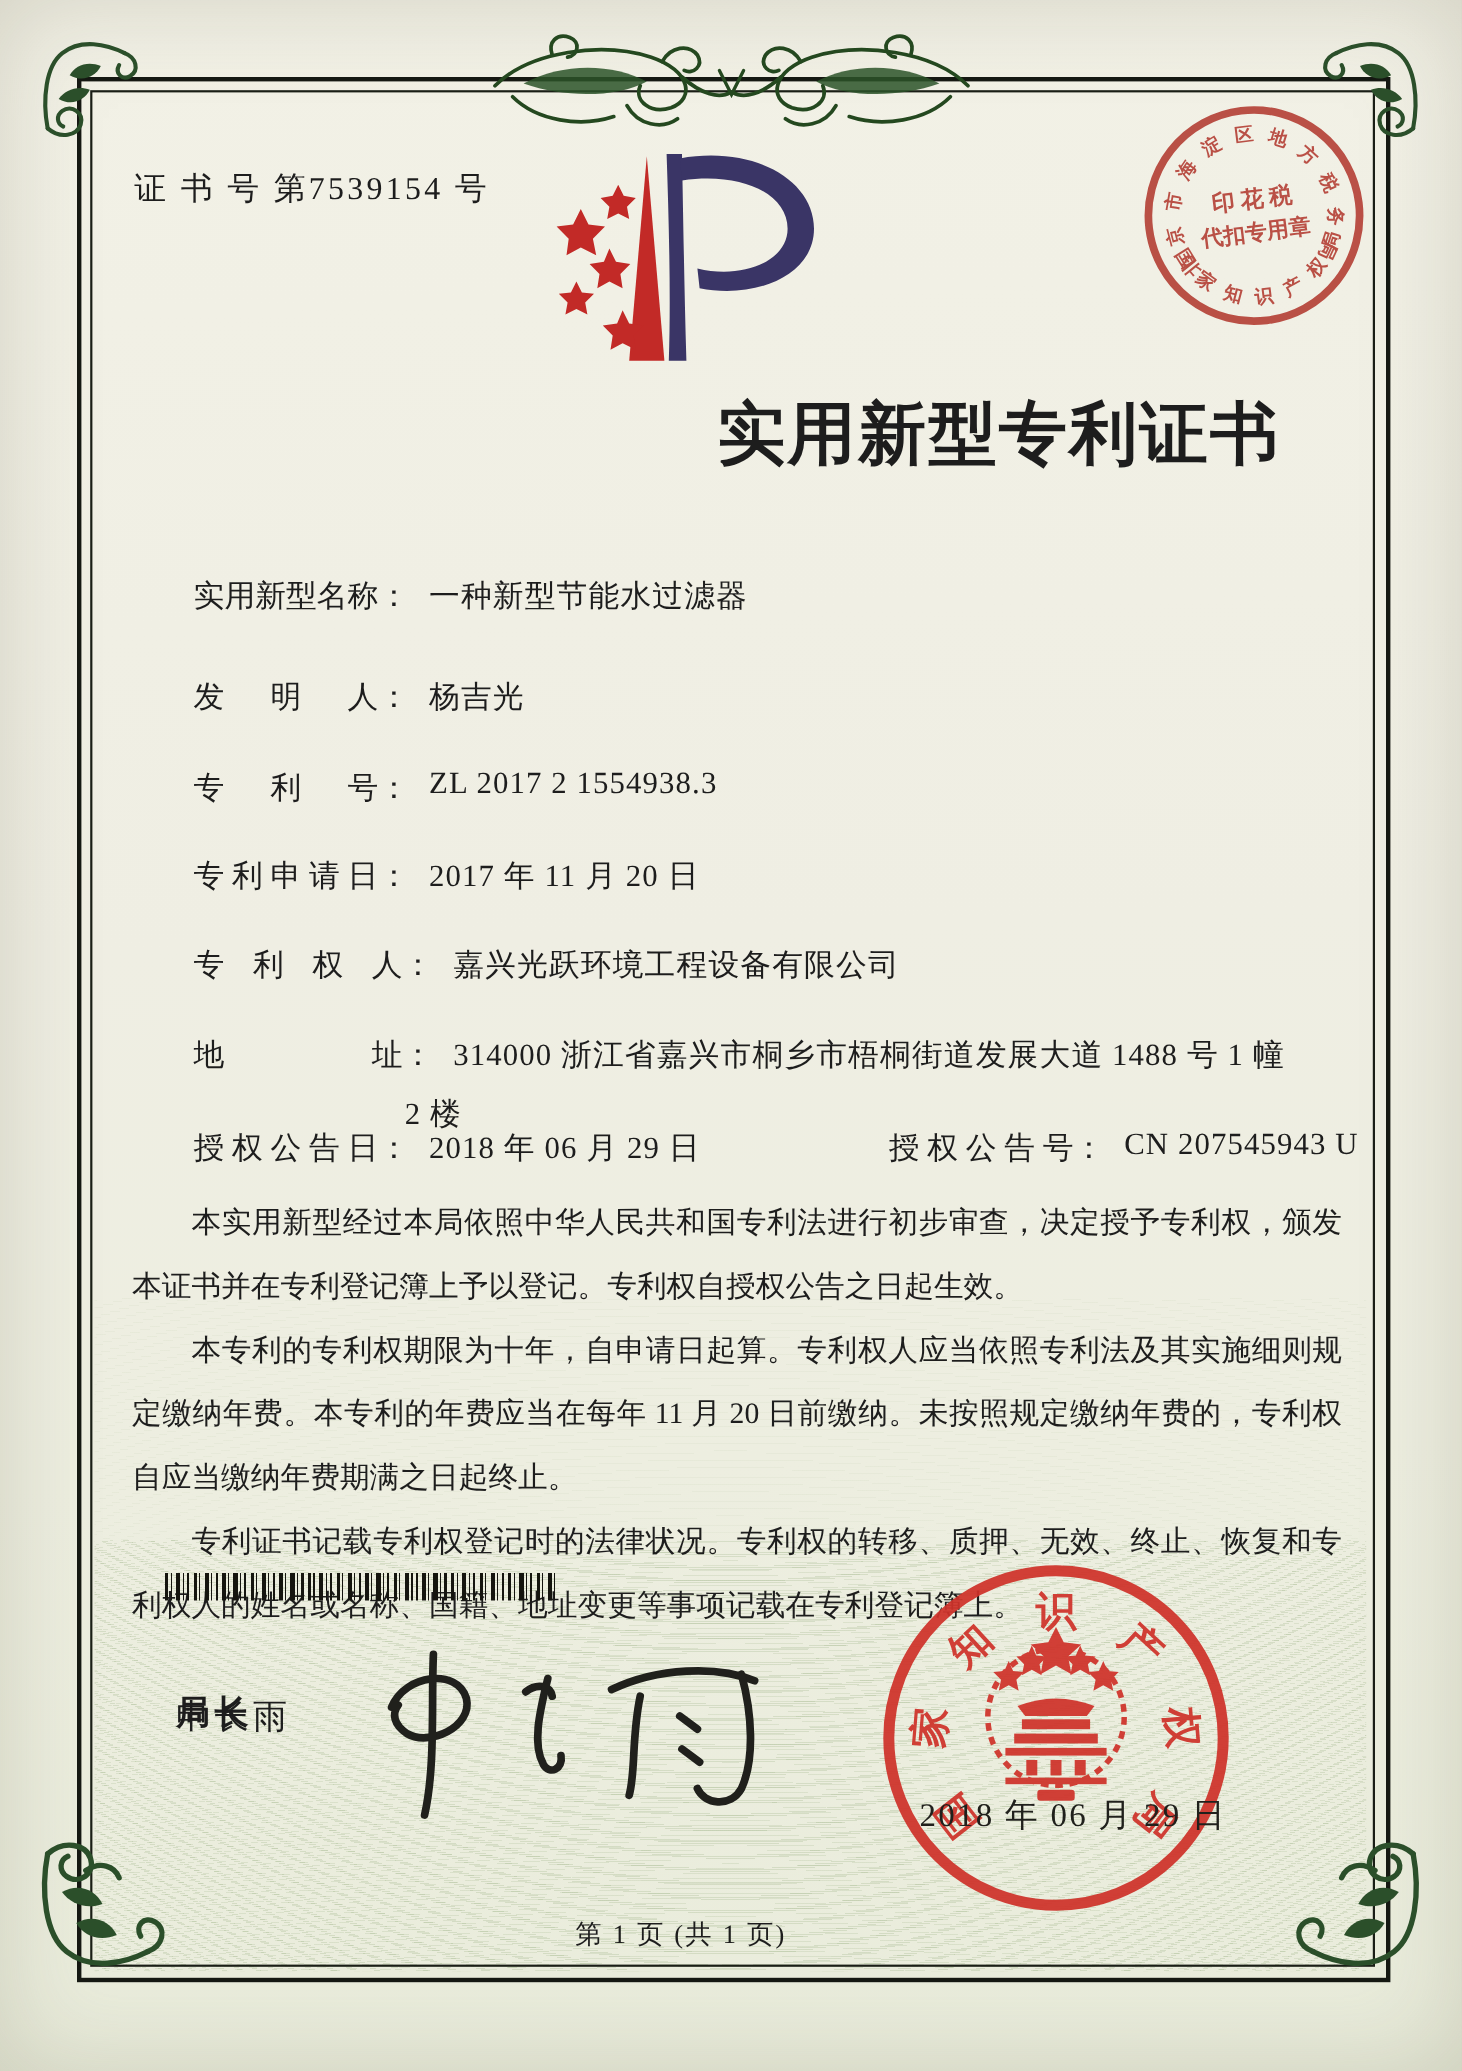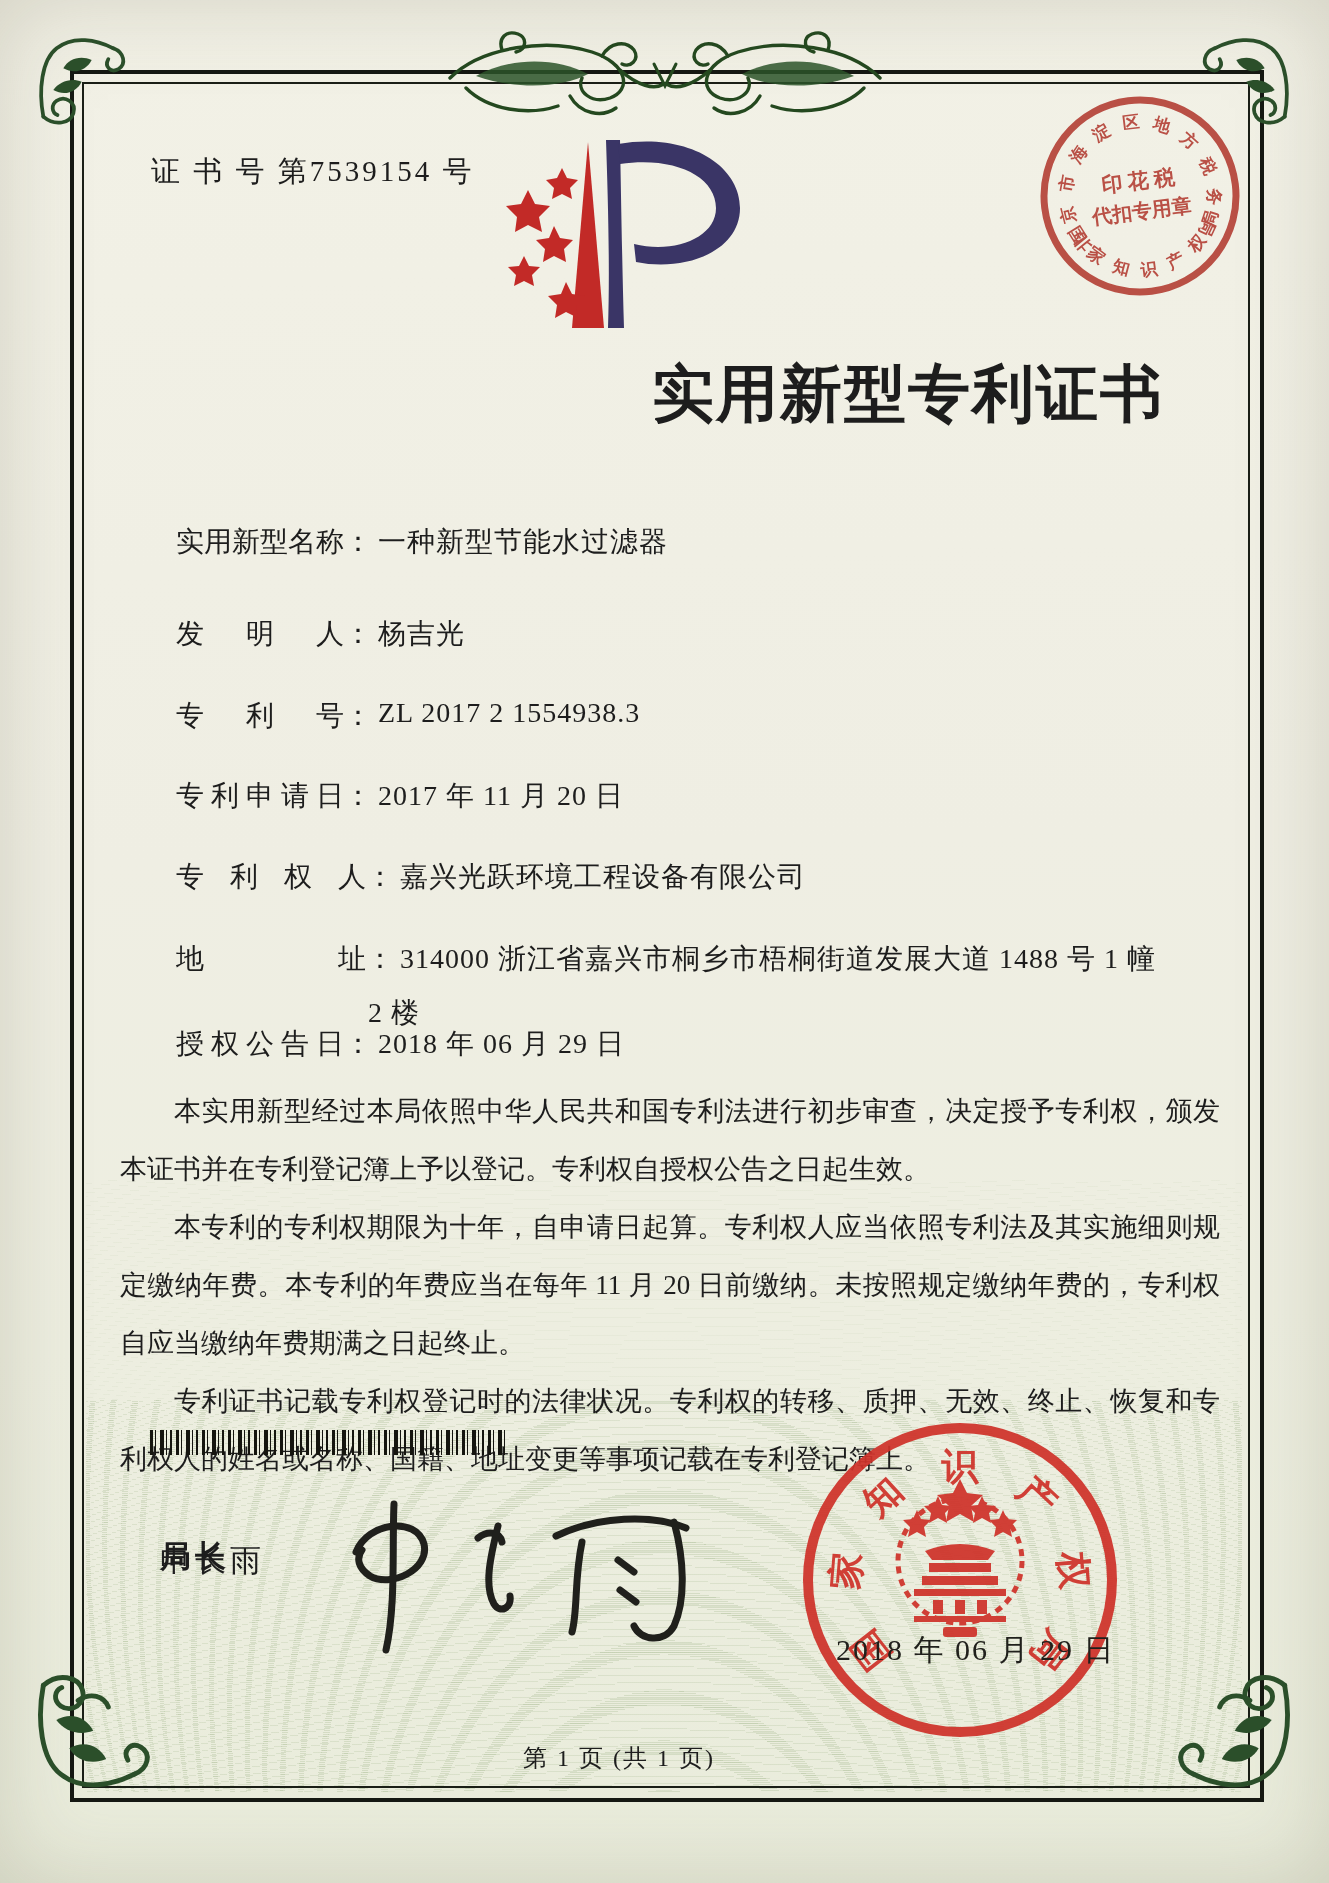--- a/index.html
+++ b/index.html
@@ -20,31 +20,31 @@
     left:86px;top:1400px;width:1156px;height:392px;z-index:0;
     background:
       repeating-radial-gradient(115% 95% at 50% 235%, rgba(122,152,96,.20) 0 1px, rgba(0,0,0,0) 1px 7px),
       repeating-radial-gradient(130% 110% at 50% -130%, rgba(122,152,96,.15) 0 1px, rgba(0,0,0,0) 1px 8px);
   }
   #guilloche2{
     left:86px;top:1180px;width:1156px;height:220px;z-index:0;opacity:.35;
     background:repeating-radial-gradient(120% 90% at 50% 320%, rgba(122,152,96,.16) 0 1px, rgba(0,0,0,0) 1px 9px);
   }
   
-  #cert-no{left:122px;top:152px;font-size:29px;letter-spacing:3px;z-index:2;margin-left:29px;}
+  #cert-no{left:122px;top:152px;font-size:29px;letter-spacing:3px;z-index:2;}
   #title{left:64px;top:352px;width:1100px;text-align:right;font-size:62px;font-weight:bold;letter-spacing:2px;z-index:2;}
   #logo{left:458px;top:130px;width:292px;height:212px;z-index:2;}
   #tax-stamp{left:1032px;top:88px;width:216px;height:216px;z-index:3;opacity:.88;transform:rotate(-7deg);}
   
   .row{position:absolute;left:140px;font-size:28px;z-index:2;white-space:nowrap;}
   .lbl{display:inline-block;text-align:justify;text-align-last:justify;vertical-align:top;margin-left:36px;}
   .w-n{width:168px;}
   .w-w{width:190px;}
   .colon{display:inline-block;vertical-align:top;}
-  .val{display:inline-block;vertical-align:top;margin-left:6px;letter-spacing:1px;}
+  .val{display:inline-block;vertical-align:top;margin-left:18px;letter-spacing:1px;}
   
   #body-text{left:120px;top:1082px;width:1100px;z-index:2;font-size:27px;line-height:58px;text-align:justify;}
   #body-text p{margin:0;text-indent:2em;}
   
   #barcode{left:150px;top:1430px;width:356px;height:25px;z-index:2;
     background:repeating-linear-gradient(90deg,
       #15150f 0 3px, rgba(0,0,0,0) 3px 5px,
       #15150f 5px 6px, rgba(0,0,0,0) 6px 10px,
       #15150f 10px 14px, rgba(0,0,0,0) 14px 16px,
       #15150f 16px 17px, rgba(0,0,0,0) 17px 20px,
@@ -184,20 +184,23 @@
     <span class="lbl w-w">专利权人</span><span class="colon">：</span><span class="val">嘉兴光跃环境工程设备有限公司</span>
   </div>
   <div class="row" style="top:940px">
     <span class="lbl w-w">地址</span><span class="colon">：</span><span class="val">314000  浙江省嘉兴市桐乡市梧桐街道发展大道 1488 号 1 幢</span>
   </div>
   <div class="row" style="top:994px;left:368px">
     <span class="val" style="margin-left:0">2 楼</span>
   </div>
   <div class="row" style="top:1025px">
     <span class="lbl w-n">授权公告日</span><span class="colon">：</span><span class="val">2018 年 06 月 29 日</span>
+  </div>
+  <div class="row" style="top:1025px;left:772px">
+    <span class="lbl" style="width:168px">授权公告号</span><span class="colon">：</span><span class="val">CN 207545943 U</span>
   </div>
 
   <div class="abs" id="body-text">
     <p>本实用新型经过本局依照中华人民共和国专利法进行初步审查，决定授予专利权，颁发本证书并在专利登记簿上予以登记。专利权自授权公告之日起生效。</p>
     <p>本专利的专利权期限为十年，自申请日起算。专利权人应当依照专利法及其实施细则规定缴纳年费。本专利的年费应当在每年 11 月 20 日前缴纳。未按照规定缴纳年费的，专利权自应当缴纳年费期满之日起终止。</p>
     <p>专利证书记载专利权登记时的法律状况。专利权的转移、质押、无效、终止、恢复和专利权人的姓名或名称、国籍、地址变更等事项记载在专利登记簿上。</p>
   </div>
 
   <div class="abs" id="barcode"></div>
 

